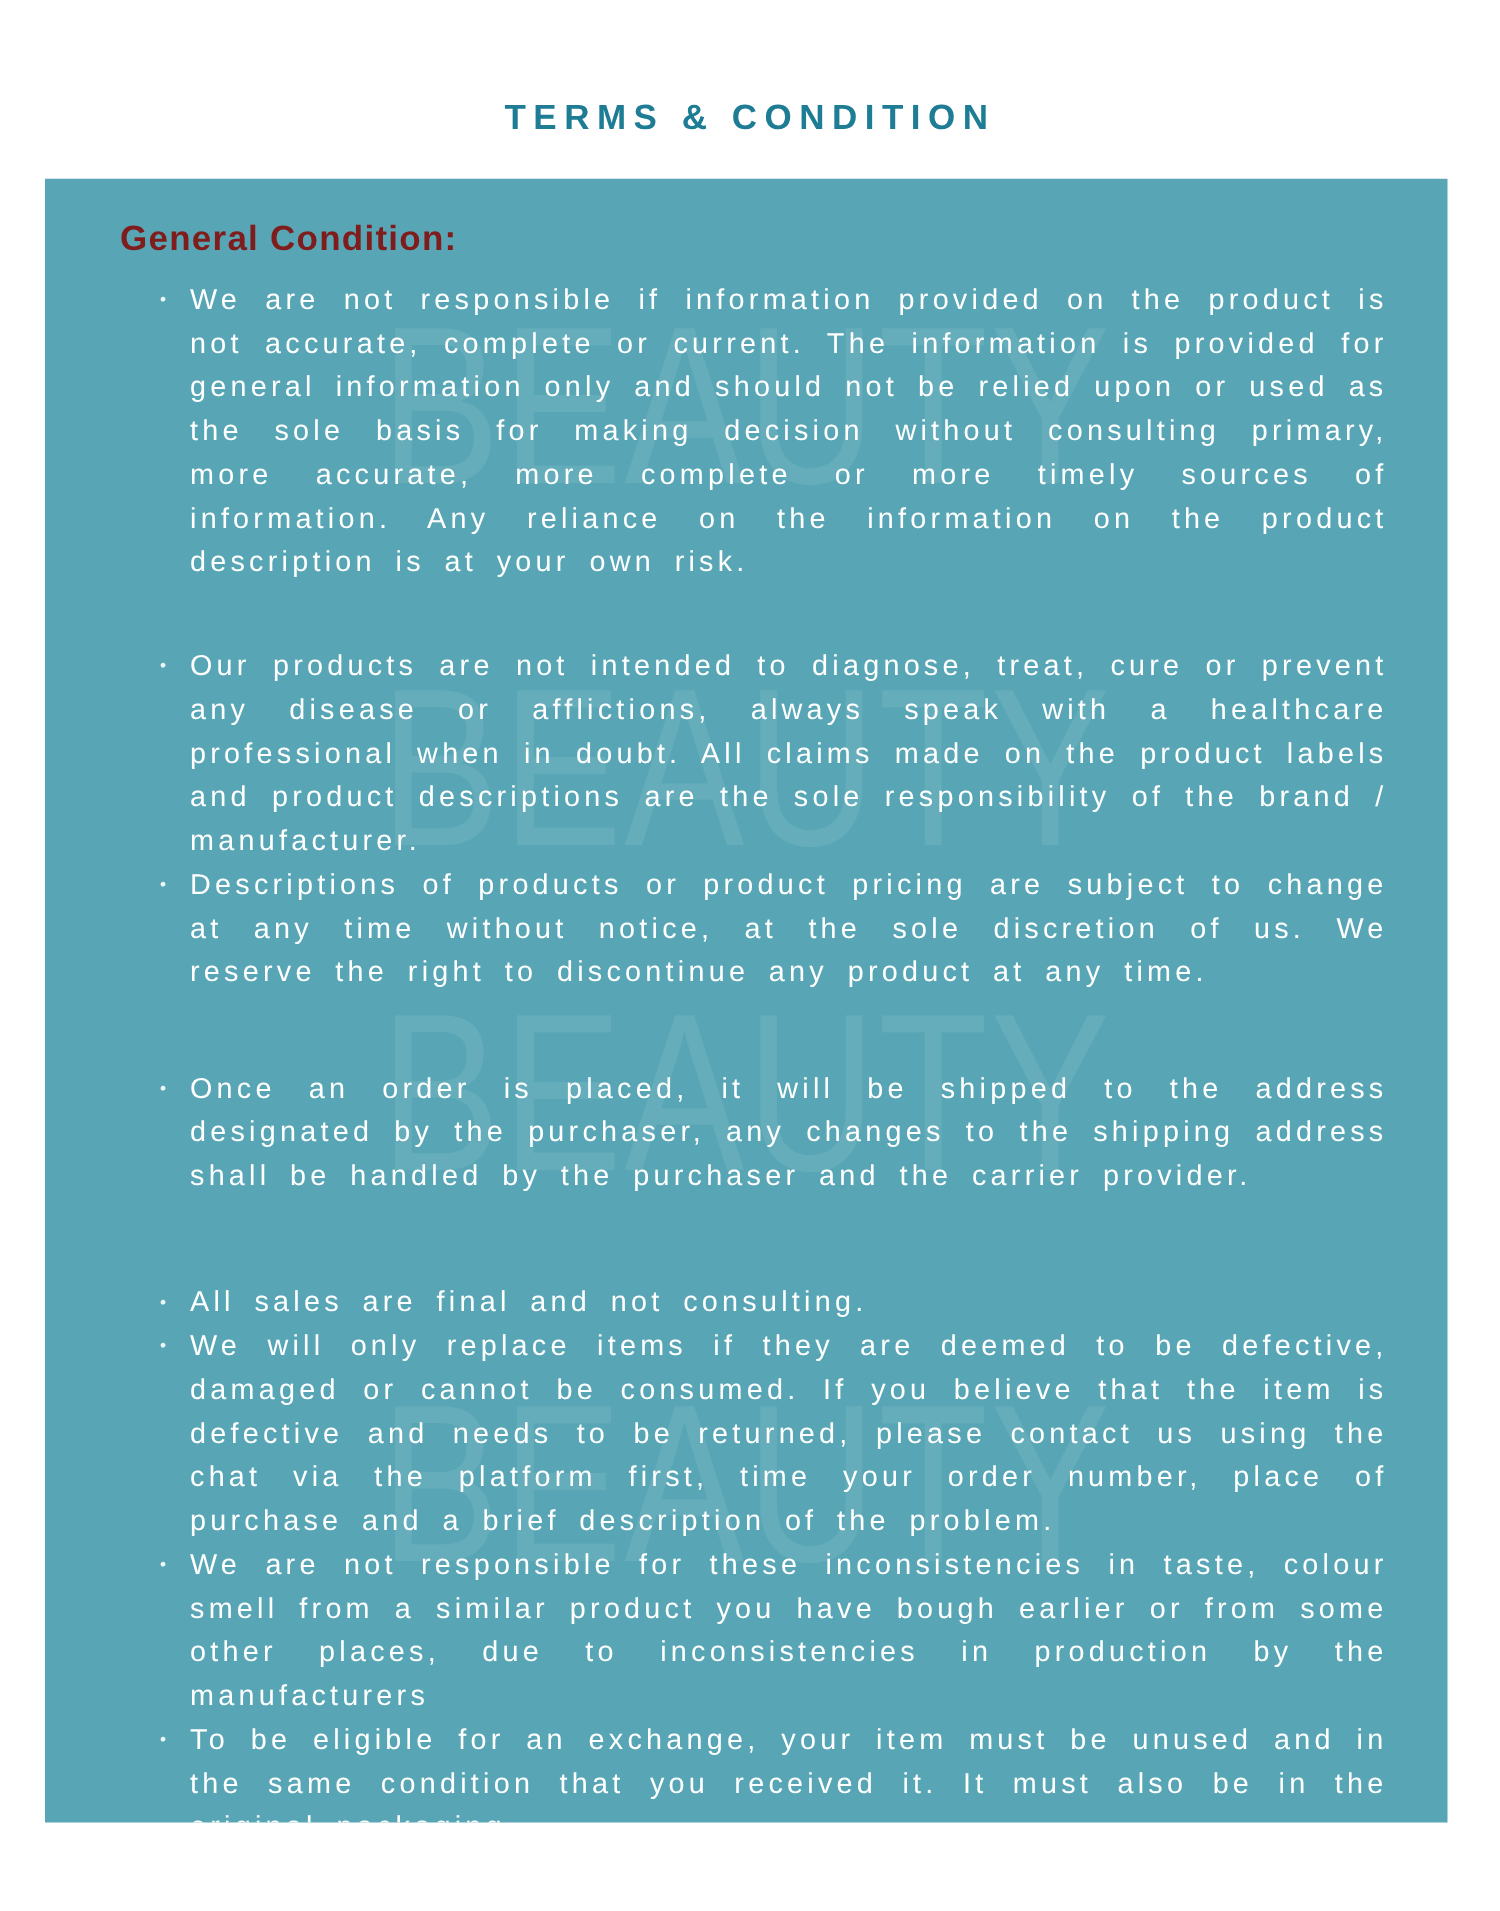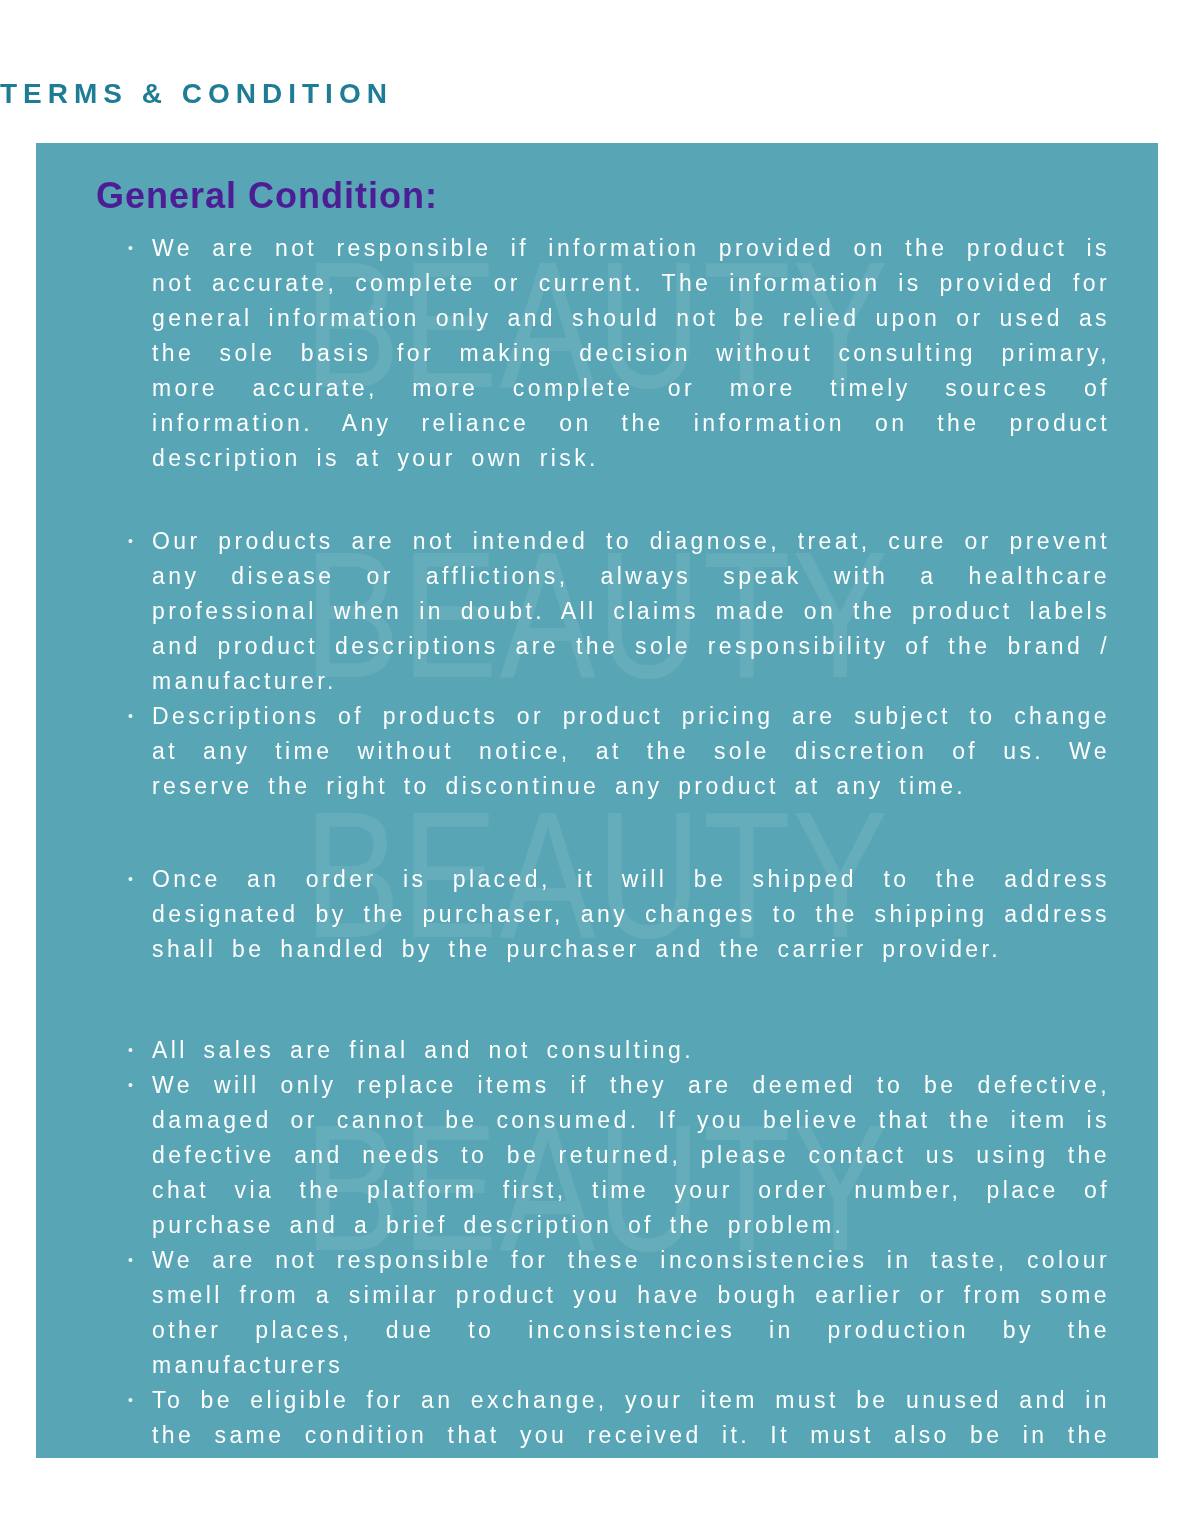--- a/index.html
+++ b/index.html
@@ -9,20 +9,21 @@
     overflow: hidden;
     font-family: "Liberation Sans", sans-serif;
   }
   .page {
     position: relative;
     width: 1200px; height: 1529px;
     background: #ffffff;
   }
   .page-title {
     padding-top: 78px;
+    text-align: center;
     font-size: 28px;
     font-weight: bold;
     letter-spacing: 6px;
     color: #1e7d95;
   }
   .terms-panel {
     position: absolute;
     left: 36px; top: 143px;
     width: 1122px; height: 1315px;
     background: #58a6b5;
@@ -44,24 +45,24 @@
   }
   .wm-1 { top: 92px; }
   .wm-2 { top: 382px; }
   .wm-3 { top: 642px; }
   .wm-4 { top: 955px; }
   .section { position: relative; z-index: 2; }
   .section + .section { margin-top: 48px; }
   .section.gap-md { margin-top: 58px; }
   .section.gap-lg { margin-top: 66px; }
   .section-heading {
-    font-size: 36px;
+    font-size: 28px;
     font-weight: bold;
     letter-spacing: 1px;
-    color: #4c1d95;
+    color: #7f1d1d;
     line-height: 1.2;
     margin-bottom: 14px;
   }
   .bullet-row {
     display: flex;
     margin-left: 32px;
   }
   .bullet-dot {
     width: 24px;
     flex: 0 0 24px;

